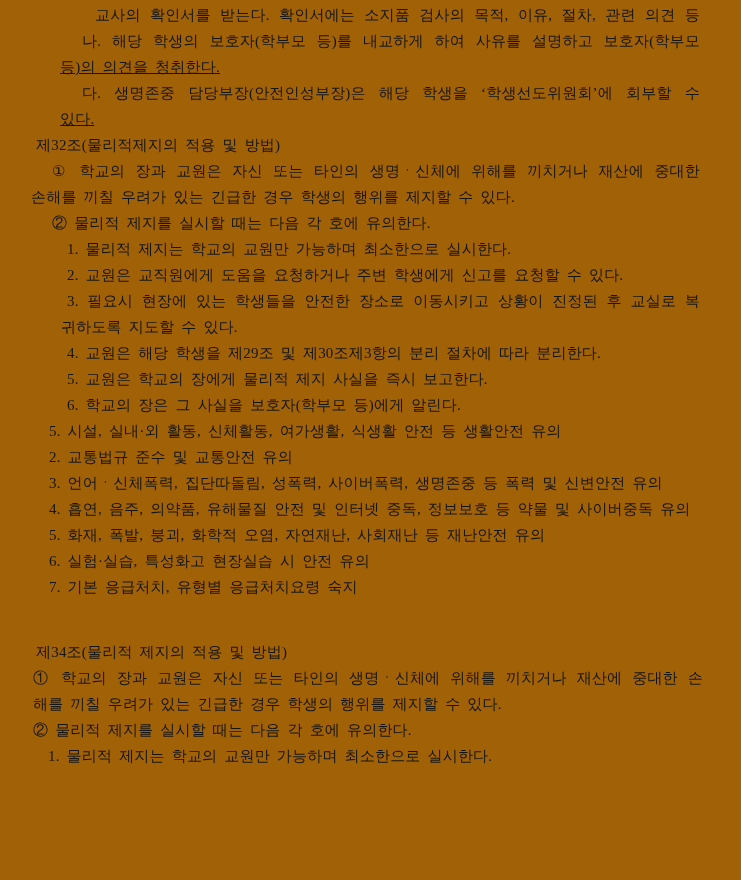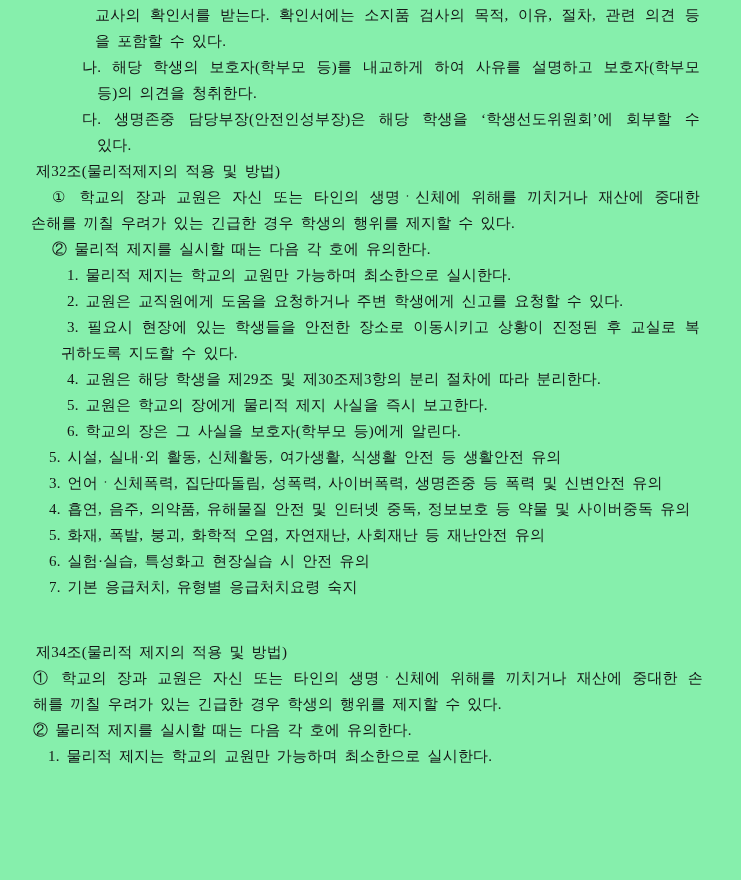--- a/index.html
+++ b/index.html
@@ -13,37 +13,37 @@
     overflow: hidden;
     font-family: "Liberation Serif", "DejaVu Serif", serif;
     color: #151515;
   }
   .page {
     position: relative;
     width: 741px;
     height: 880px;
     padding-top: 2px;
     box-sizing: border-box;
-    background: #86efac;
+    background: #a16207;
   }
   .line {
     height: 26px;
     line-height: 26px;
     font-size: 15px;
     letter-spacing: 0.2px;
     word-spacing: 3px;
     white-space: nowrap;
   }
   .line.bold, .line b { font-weight: 400; }
   .line b { font-synthesis: weight; }
 
   
   .ind-a   { margin-left: 95px; }  
   .ind-b   { margin-left: 82px; }  
-  .ind-b2  { margin-left: 97px; }  
+  .ind-b2  { margin-left: 60px; text-decoration: underline; }  
   .ind-h   { margin-left: 36px; }  
   .ind-p1  { margin-left: 52px; }  
   .ind-p0  { margin-left: 31px; }  
   .ind-i1  { margin-left: 67px; }  
   .ind-i1c { margin-left: 61px; }  
   .ind-i2  { margin-left: 49px; }  
   .ind-m   { margin-left: 33px; }  
   .ind-i3  { margin-left: 48px; }  
 
   
@@ -52,37 +52,37 @@
   .ind-b.full  { width: 618px; }
   .ind-p1.full { width: 648px; }
   .ind-i1.full { width: 633px; }
   .ind-m.full  { width: 670px; }
 </style>
 </head>
 <body>
 
 <div class="page" id="page">
     <div class="line ind-a full"><span class="txt">교사의 확인서를 받는다. 확인서에는 소지품 검사의 목적, 이유, 절차, 관련 의견 등</span></div>
-    <div class="line ind-a"><span class="txt">을 포함할 수 있다.</span></div>
     <div class="line ind-b full"><span class="txt">나. 해당 학생의 보호자(학부모 등)를 내교하게 하여 사유를 설명하고 보호자(학부모</span></div>
     <div class="line ind-b2"><span class="txt">등)의 의견을 청취한다.</span></div>
     <div class="line ind-b full"><span class="txt">다. 생명존중 담당부장(안전인성부장)은 해당 학생을 ‘학생선도위원회’에 회부할 수</span></div>
     <div class="line ind-b2"><span class="txt">있다.</span></div>
     <div class="line ind-h bold"><span class="txt">제32조(물리적제지의 적용 및 방법)</span></div>
     <div class="line ind-p1 full"><b class="pfx">①</b><span class="txt"> 학교의 장과 교원은 자신 또는 타인의 생명ㆍ신체에 위해를 끼치거나 재산에 중대한</span></div>
     <div class="line ind-p0"><span class="txt">손해를 끼칠 우려가 있는 긴급한 경우 학생의 행위를 제지할 수 있다.</span></div>
     <div class="line ind-p1"><span class="txt">② 물리적 제지를 실시할 때는 다음 각 호에 유의한다.</span></div>
     <div class="line ind-i1"><span class="txt">1. 물리적 제지는 학교의 교원만 가능하며 최소한으로 실시한다.</span></div>
     <div class="line ind-i1"><span class="txt">2. 교원은 교직원에게 도움을 요청하거나 주변 학생에게 신고를 요청할 수 있다.</span></div>
     <div class="line ind-i1 full"><span class="txt">3. 필요시 현장에 있는 학생들을 안전한 장소로 이동시키고 상황이 진정된 후 교실로 복</span></div>
     <div class="line ind-i1c"><span class="txt">귀하도록 지도할 수 있다.</span></div>
     <div class="line ind-i1"><span class="txt">4. 교원은 해당 학생을 제29조 및 제30조제3항의 분리 절차에 따라 분리한다.</span></div>
     <div class="line ind-i1"><span class="txt">5. 교원은 학교의 장에게 물리적 제지 사실을 즉시 보고한다.</span></div>
     <div class="line ind-i1"><span class="txt">6. 학교의 장은 그 사실을 보호자(학부모 등)에게 알린다.</span></div>
     <div class="line ind-i2"><span class="txt">5. 시설, 실내·외 활동, 신체활동, 여가생활, 식생활 안전 등 생활안전 유의</span></div>
+    <div class="line ind-i2"><span class="txt">2. 교통법규 준수 및 교통안전 유의</span></div>
     <div class="line ind-i2"><span class="txt">3. 언어ㆍ신체폭력, 집단따돌림, 성폭력, 사이버폭력, 생명존중 등 폭력 및 신변안전 유의</span></div>
     <div class="line ind-i2"><span class="txt">4. 흡연, 음주, 의약품, 유해물질 안전 및 인터넷 중독, 정보보호 등 약물 및 사이버중독 유의</span></div>
     <div class="line ind-i2"><span class="txt">5. 화재, 폭발, 붕괴, 화학적 오염, 자연재난, 사회재난 등 재난안전 유의</span></div>
     <div class="line ind-i2"><span class="txt">6. 실험·실습, 특성화고 현장실습 시 안전 유의</span></div>
     <div class="line ind-i2"><span class="txt">7. 기본 응급처치, 유형별 응급처치요령 숙지</span></div>
     <div class="line ind-h bold" style="margin-top: 39px;"><span class="txt">제34조(물리적 제지의 적용 및 방법)</span></div>
     <div class="line ind-m full"><span class="txt">① 학교의 장과 교원은 자신 또는 타인의 생명ㆍ신체에 위해를 끼치거나 재산에 중대한 손</span></div>
     <div class="line ind-m"><span class="txt">해를 끼칠 우려가 있는 긴급한 경우 학생의 행위를 제지할 수 있다.</span></div>
     <div class="line ind-m"><span class="txt">② 물리적 제지를 실시할 때는 다음 각 호에 유의한다.</span></div>
     <div class="line ind-i3"><span class="txt">1. 물리적 제지는 학교의 교원만 가능하며 최소한으로 실시한다.</span></div>

